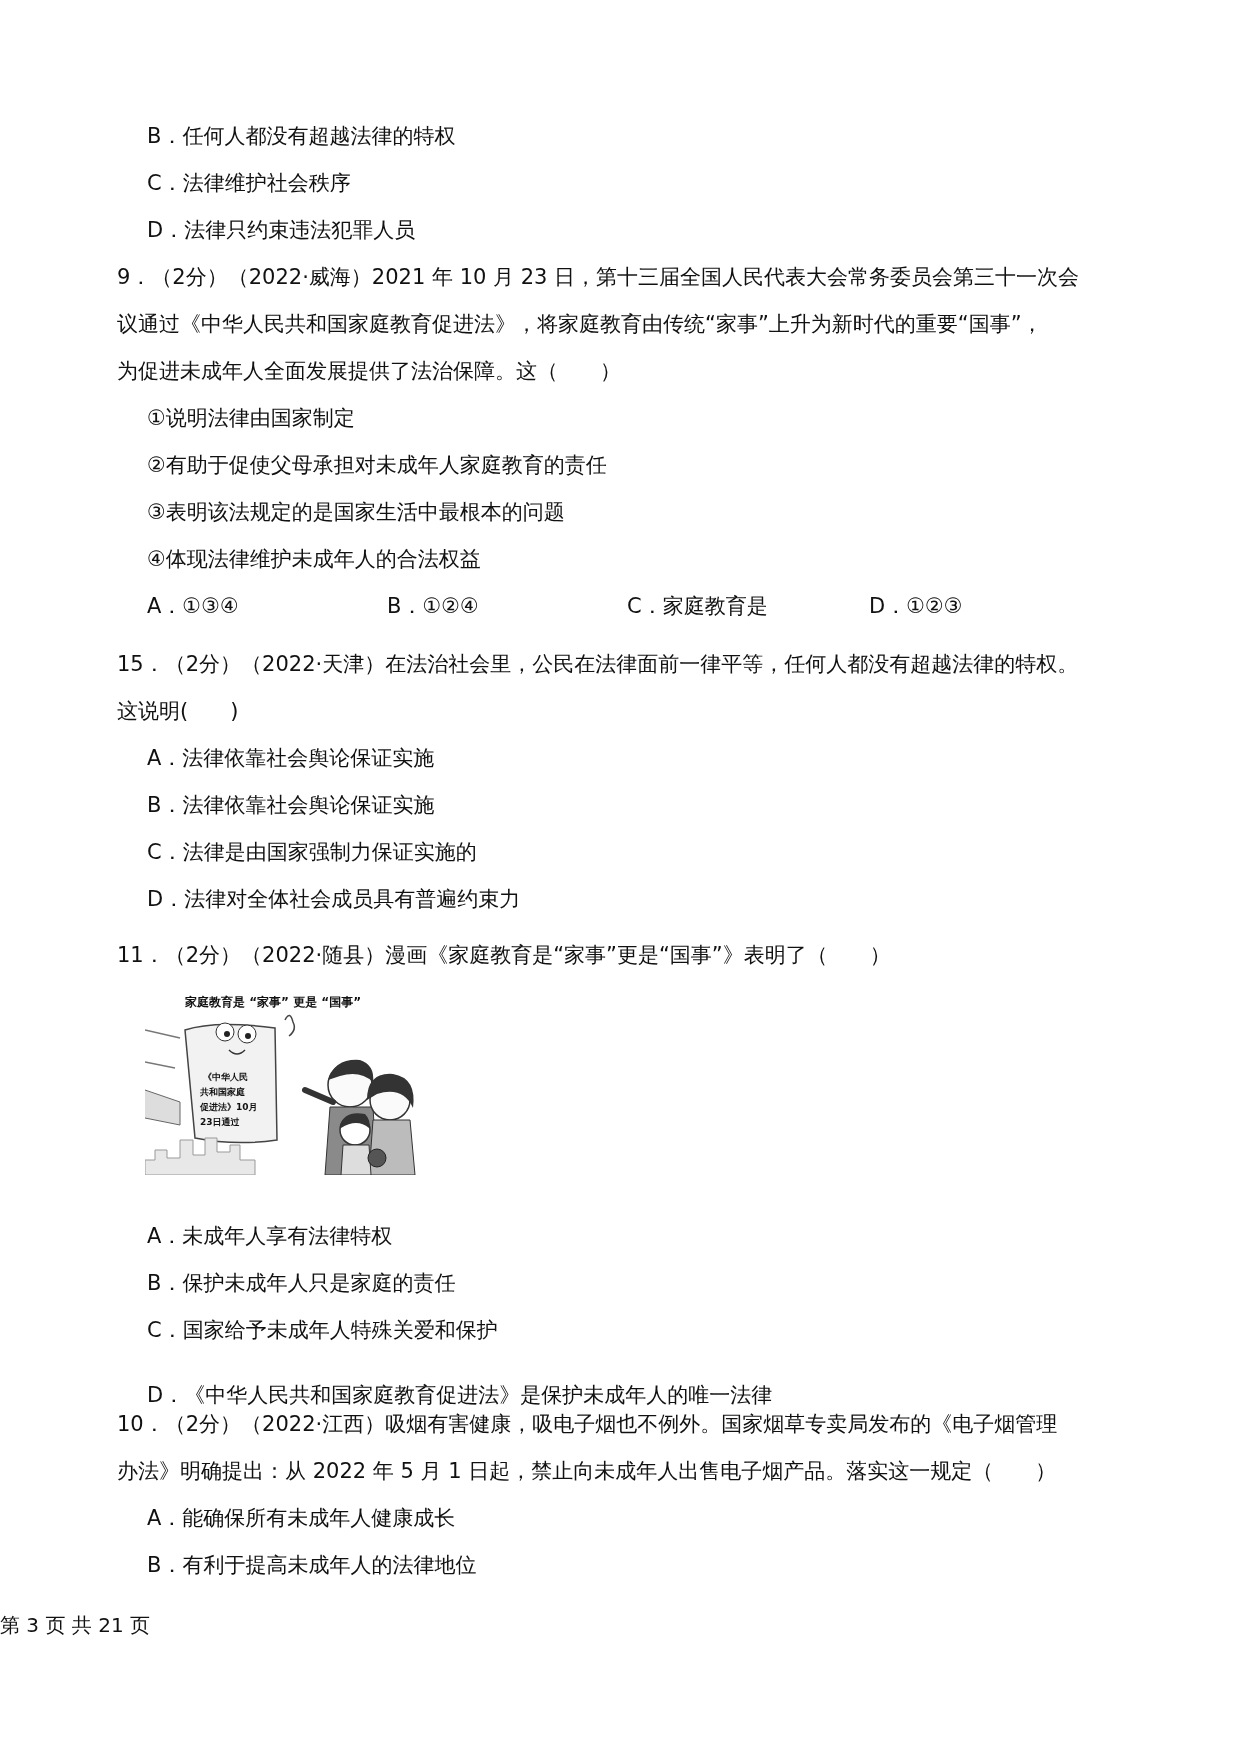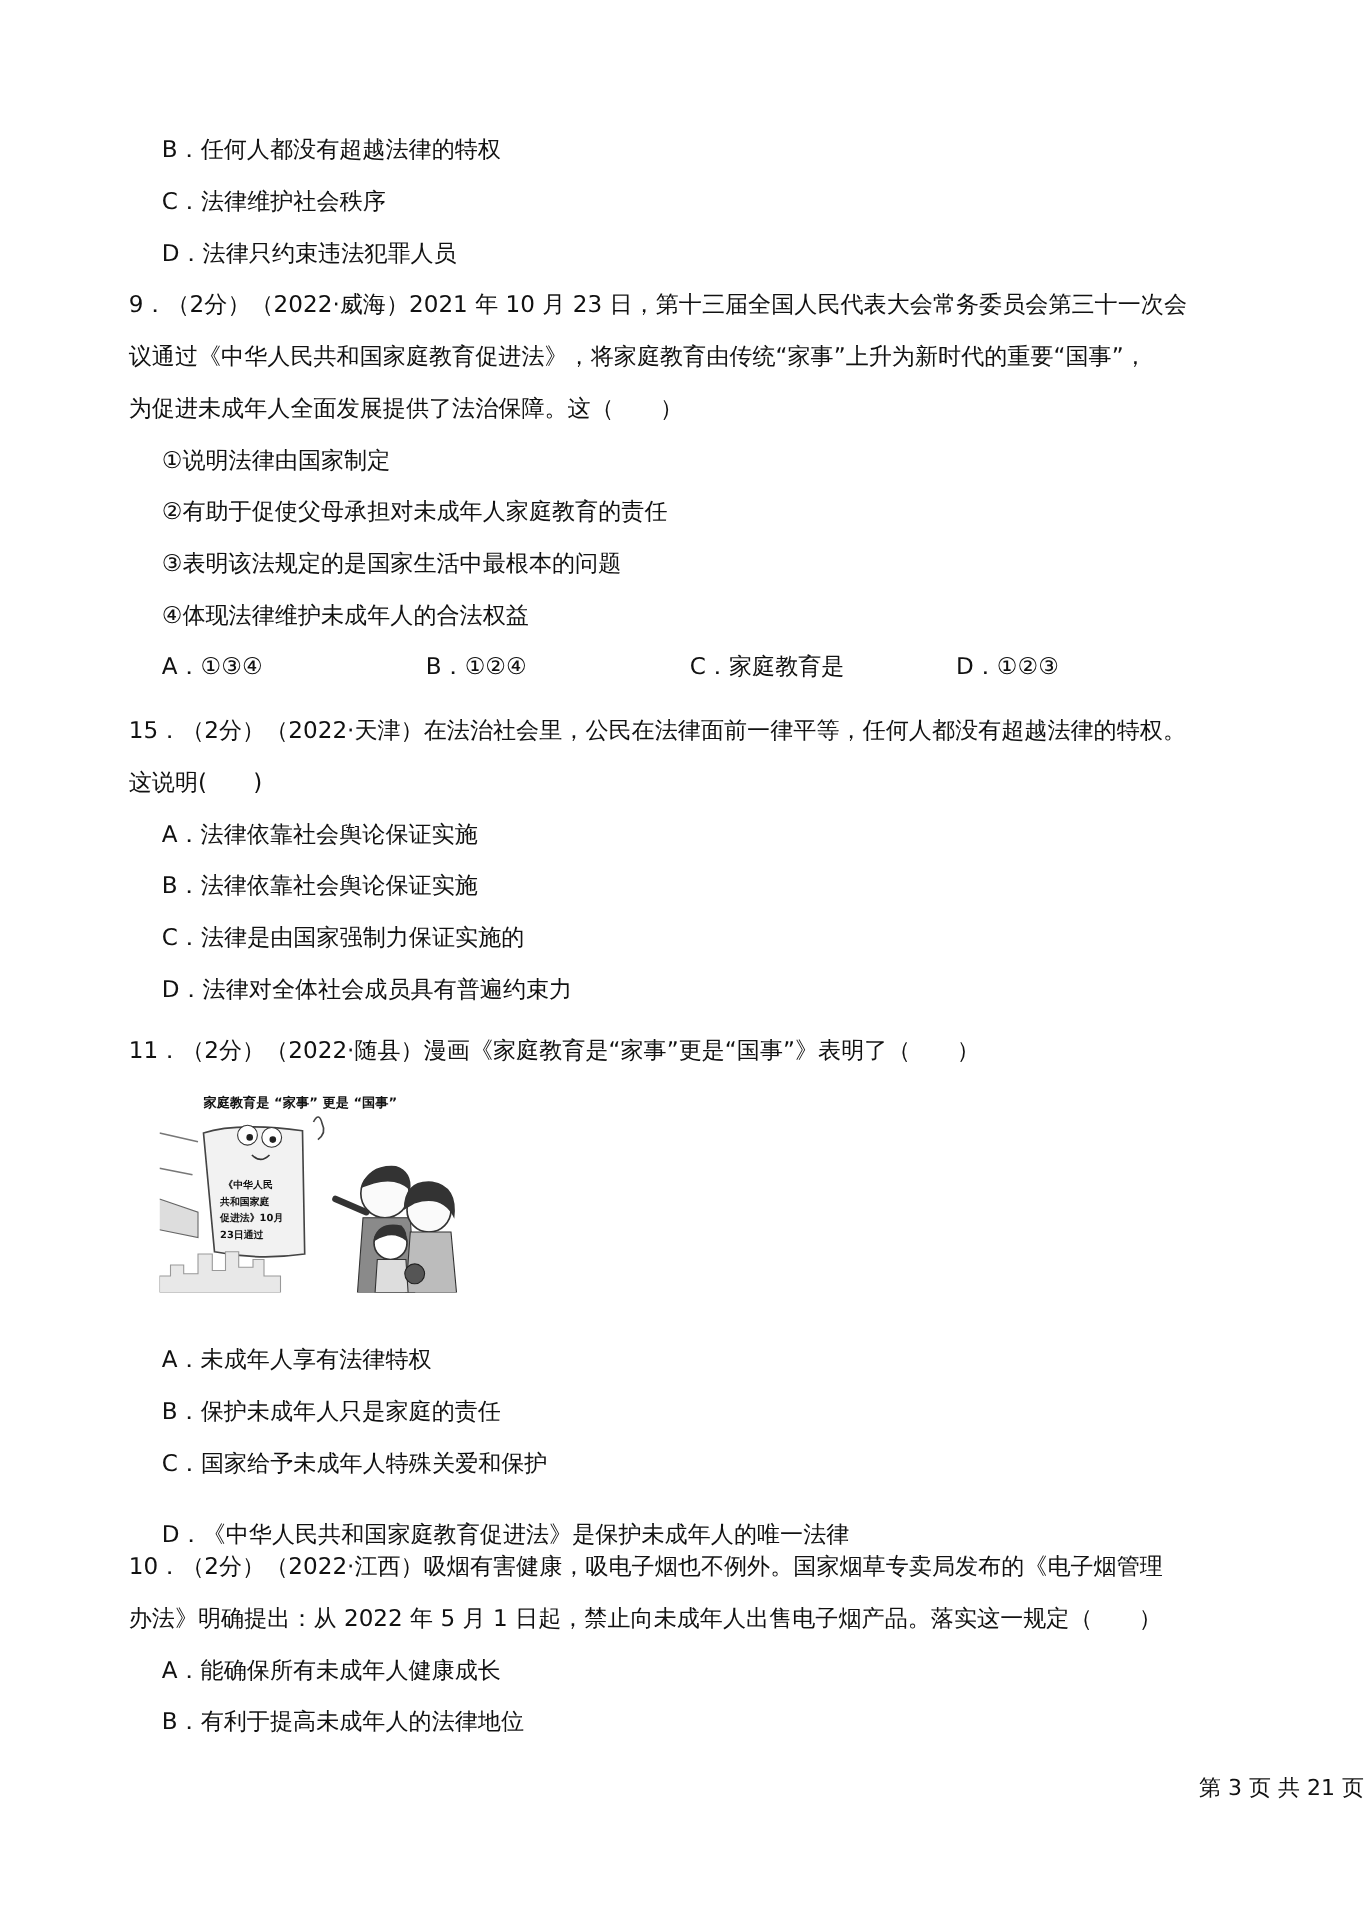--- a/index.html
+++ b/index.html
@@ -4,21 +4,21 @@
 <style>
   html, body { margin: 0; padding: 0; background: #ffffff; }
   body { width: 1240px; height: 1754px; position: relative; overflow: hidden;
          font-family: "DejaVu Sans", "Liberation Sans", sans-serif; color: #111; }
   .line { position: absolute; font-size: 21px; line-height: 30px; white-space: nowrap; }
   .q { left: 117px; }
   .opt { left: 147px; }
   .row4 { position: absolute; left: 147px; font-size: 21px; line-height: 30px; white-space: nowrap; }
   .row4 span { position: absolute; top: 0; }
   .cartoon { position: absolute; left: 145px; top: 990px; width: 285px; height: 185px; }
-  .footer { position: absolute; top: 1610px; width: 100%; text-align: right; font-size: 20px; line-height: 30px; }
+  .footer { position: absolute; top: 1610px; width: 100%; text-align: left; font-size: 20px; line-height: 30px; }
 </style>
 </head>
 <body>
 
 <div class="line opt" style="top:121px">B．任何人都没有超越法律的特权</div>
 <div class="line opt" style="top:168px">C．法律维护社会秩序</div>
 <div class="line opt" style="top:215px">D．法律只约束违法犯罪人员</div>
 
 <div class="line q" style="top:262px">9．（2分）（2022·威海）2021 年 10 月 23 日，第十三届全国人民代表大会常务委员会第三十一次会</div>
 <div class="line q" style="top:309px">议通过《中华人民共和国家庭教育促进法》，将家庭教育由传统“家事”上升为新时代的重要“国事”，</div>

